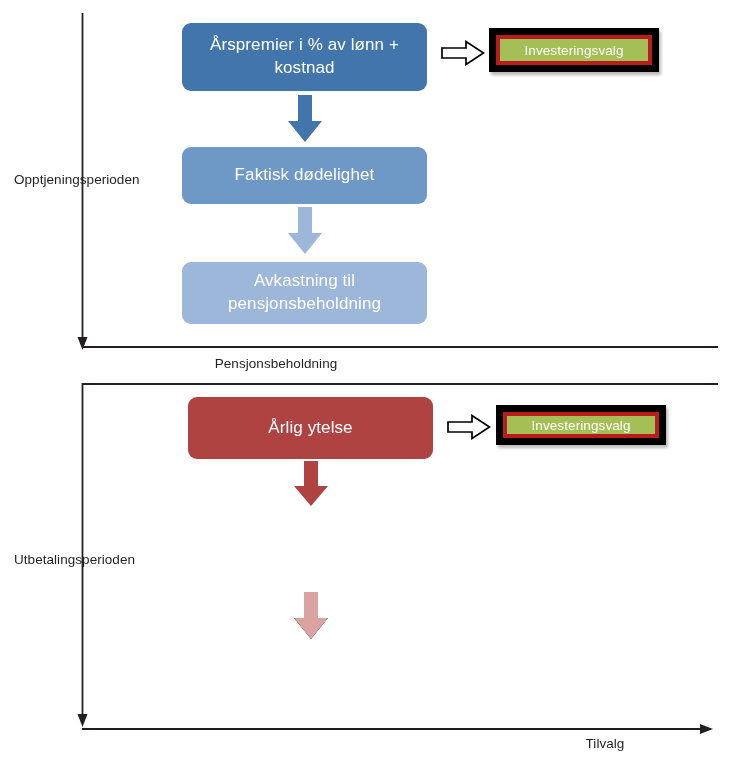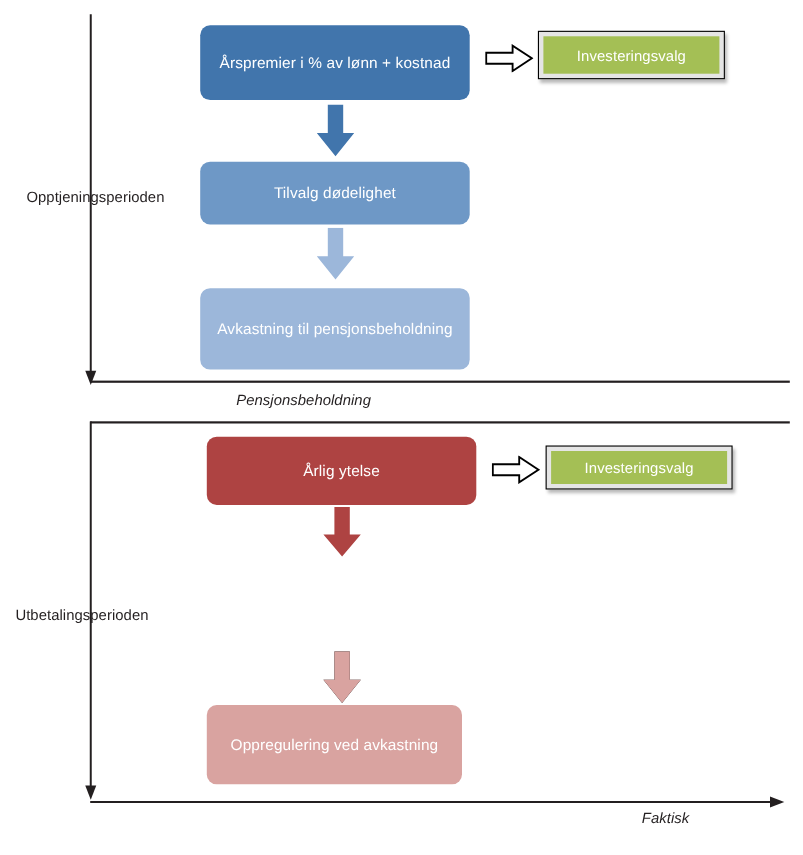--- a/index.html
+++ b/index.html
@@ -20,33 +20,33 @@
 
   
   .pbox {
     position: absolute;
     border-radius: 9px;
     display: flex;
     align-items: center;
     justify-content: center;
     text-align: center;
     color: #ffffff;
-    font-size: 14px;
+    font-size: 17px;
     line-height: 1.35;
     letter-spacing: .1px;
     box-sizing: border-box;
     padding: 4px 10px;
     white-space: pre-line;
   }
 
   
   .optbox {
     position: absolute;
-    background: #e5e5e5;
-    border: 1px solid #000000;
+    background: #b91c1c;
+    border: 7px solid #000000;
     box-shadow: 2px 3px 3px rgba(0,0,0,.28);
     box-sizing: border-box;
     padding: 4px;
   }
   .optbox .inner {
     width: 100%;
     height: 100%;
     display: flex;
     align-items: center;
     justify-content: center;
@@ -70,68 +70,68 @@
   .axis svg { display: block; }
 
   
   .label {
     position: absolute;
     color: #231f20;
     font-size: 13.5px;
     white-space: nowrap;
     letter-spacing: .05px;
   }
-  .label.center { transform: translateX(-50%); font-style: italic; }
+  .label.center { transform: translateX(-50%); }
 
   .divider {
     position: absolute;
     background: #231f20;
   }
 </style>
 </head>
 <body>
 
 <div id="canvas">
 
   <div class="axis" style="left:72px; top:10px; width:22px; height:342px;">
     <svg width="22" height="342" viewBox="0 0 22 342">
       <line x1="10.5" y1="3" x2="10.5" y2="330" stroke="#231f20" stroke-width="1.8"></line>
       <polygon points="10.5,340 5.5,327 15.5,327" fill="#231f20"></polygon>
     </svg>
   </div>
 
-  <div class="label" style="left:14px; top:172px;margin-left:10px;">Opptjeningsperioden</div>
+  <div class="label" style="left:14px; top:172px;">Opptjeningsperioden</div>
 
   <div class="pbox" style="left:182px; top:23px; width:245px; height:68px; background:#4175AC;">Årspremier i % av lønn + kostnad</div>
 
   <div class="hollowarrow" style="left:441px; top:40px; width:44px; height:26px;">
     <svg width="44" height="26" viewBox="0 0 44 26">
       <polygon points="1,8 25,8 25,1.5 42.5,13 25,24.5 25,18 1,18" fill="#ffffff" stroke="#000000" stroke-width="1.7" stroke-linejoin="miter"></polygon>
     </svg>
   </div>
 
   <div class="optbox" style="left:489px; top:28px; width:170px; height:44px;">
     <div class="inner" style="background:#A4BF55;">Investeringsvalg</div>
   </div>
 
   <div class="downarrow" style="left:287px; top:95px; width:36px; height:48px;">
     <svg width="36" height="48" viewBox="0 0 36 48">
       <polygon points="11,0 25,0 25,26 35,26 18,47 1,26 11,26" fill="#4175AC"></polygon>
     </svg>
   </div>
 
-  <div class="pbox" style="left:182px; top:147px; width:245px; height:57px; background:#6E98C6;">Tilvalg dødelighet</div>
+  <div class="pbox" style="left:182px; top:147px; width:245px; height:57px; background:#6E98C6;">Faktisk dødelighet</div>
 
   <div class="downarrow" style="left:287px; top:207px; width:36px; height:48px;">
     <svg width="36" height="48" viewBox="0 0 36 48">
       <polygon points="11,0 25,0 25,26 35,26 18,47 1,26 11,26" fill="#9CB7DA"></polygon>
     </svg>
   </div>
 
-  <div class="pbox" style="left:182px; top:262px; width:245px; height:74px; background:#9CB7DA;">Avkastning til pensjonsbeholdning</div>
+  <div class="pbox" style="left:182px; top:262px; width:245px; height:62px; background:#9CB7DA;">Avkastning til pensjonsbeholdning</div>
 
   <div class="divider" style="left:82px; top:346px; width:636px; height:1.8px;"></div>
 
   <div class="label center" style="left:276px; top:356px;">Pensjonsbeholdning</div>
 
   <div class="divider" style="left:82px; top:383px; width:636px; height:1.8px;"></div>
 
   <div class="axis" style="left:72px; top:383px; width:22px; height:350px;">
     <svg width="22" height="350" viewBox="0 0 22 350">
       <line x1="10.5" y1="0" x2="10.5" y2="333" stroke="#231f20" stroke-width="1.8"></line>
@@ -160,26 +160,25 @@
   </div>
 
 
   <div class="downarrow" style="left:293px; top:592px; width:36px; height:48px;">
     <svg width="36" height="48" viewBox="0 0 36 48">
       <polygon points="11,0 25,0 25,26 35,26 18,47 1,26 11,26" fill="#D9A3A0;"></polygon>
       <polygon points="11,0 25,0 25,26 35,26 18,47 1,26 11,26" fill="#D9A3A0"></polygon>
     </svg>
   </div>
 
-  <div class="pbox" style="left:188px; top:641px; width:232px; height:72px; background:#D9A3A0;">Oppregulering ved avkastning</div>
 
   <div class="axis" style="left:75px; top:721px; width:640px; height:16px;">
     <svg width="640" height="16" viewBox="0 0 640 16">
       <line x1="7" y1="8" x2="627" y2="8" stroke="#231f20" stroke-width="1.8"></line>
       <polygon points="638,8 625,3 625,13" fill="#231f20"></polygon>
     </svg>
   </div>
 
   <div class="label center" style="left:243px; top:736px;margin-top:40px;">Egenskaper</div>
 
-  <div class="label center" style="left:605px; top:736px;">Faktisk</div>
+  <div class="label center" style="left:605px; top:736px;">Tilvalg</div>
 
 </div>
 
 </body></html>

